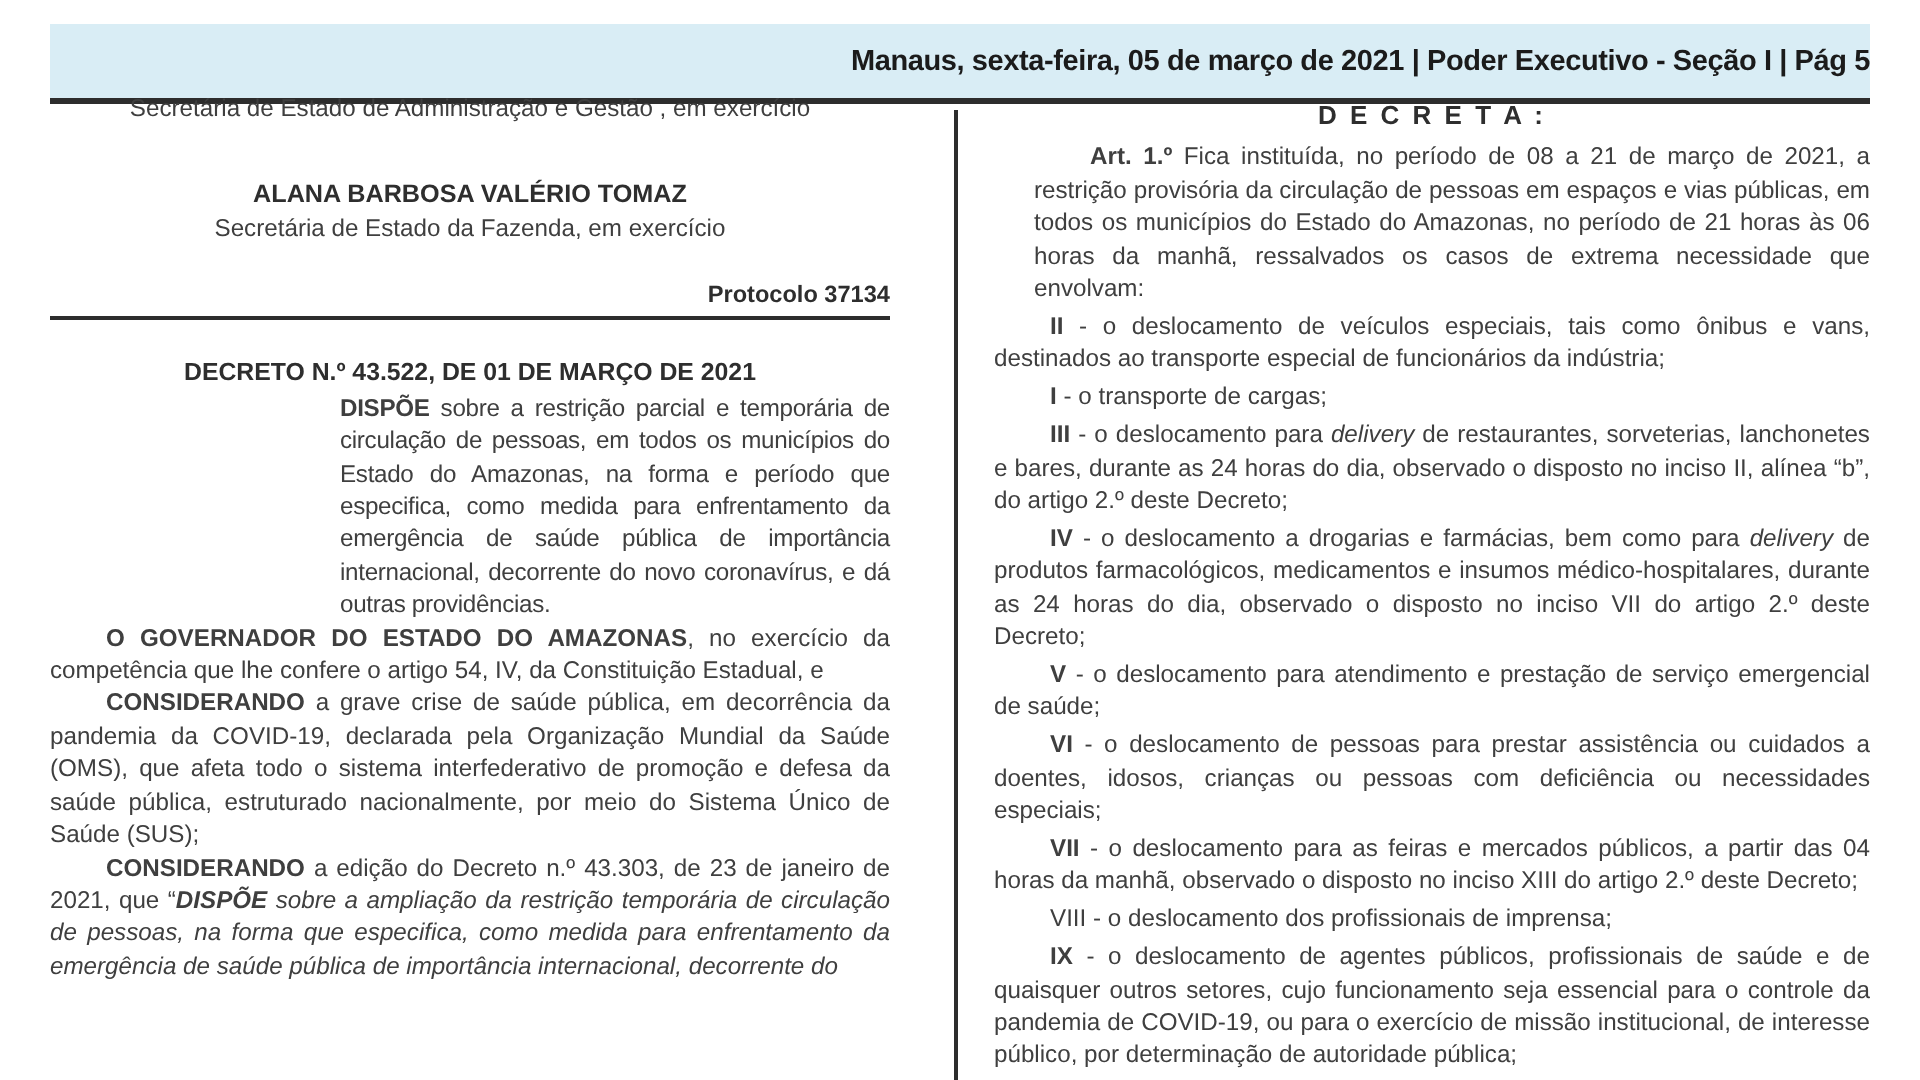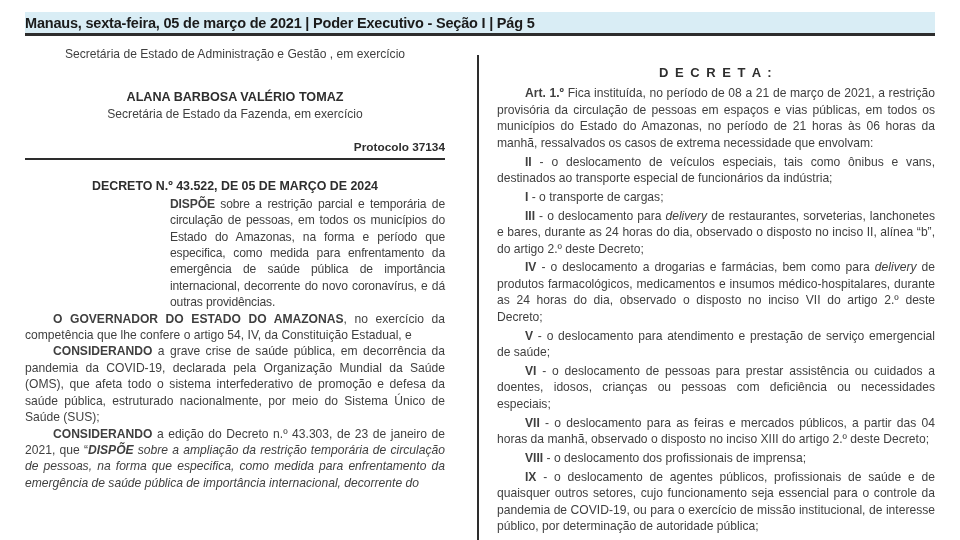--- a/index.html
+++ b/index.html
@@ -7,23 +7,23 @@
   body {
     background:#ffffff;
     font-family:"Liberation Sans", sans-serif;
     color:#3f3f3f;
     -webkit-font-smoothing:antialiased;
   }
   .page { position:relative; width:960px; height:540px; overflow:hidden; background:#fff; }
 
   
   .masthead {
-    position:absolute; left:25px; top:12px; width:910px; height:24px;
+    position:absolute; left:25px; top:12px; width:910px; height:40px;
     background:#d9edf5; border-bottom:3px solid #2d2d2d;
-    display:flex; align-items:center; justify-content:flex-start;
+    display:flex; align-items:center; justify-content:flex-end;
   }
   .masthead span {
     font-weight:700; font-size:14.5px; letter-spacing:-0.2px; color:#1b1b1b;
     white-space:nowrap;
   }
 
   
   .divider { position:absolute; left:477px; top:55px; width:2px; height:485px; background:#2d2d2d; }
 
   
@@ -35,22 +35,22 @@
   .sig-name  { text-align:center; font-weight:700; font-size:12.6px; line-height:17px; margin-top:6px; color:#2e2e2e; }
   .sig-title { text-align:center; line-height:17px; }
   .signatory + .signatory { margin-top:26px; }
   .protocol { text-align:right; font-weight:700; font-size:11.8px; margin-top:16px; color:#2e2e2e; }
   .rule { border-top:2px solid #2d2d2d; margin-top:3px; }
   .decree-heading { text-align:center; font-weight:700; margin-top:18px; font-size:12.4px; color:#2e2e2e; }
   .ementa { margin-left:145px; margin-top:1px; text-align:justify; letter-spacing:-0.15px; }
   .body-p { text-align:justify; text-indent:28px; }
 
   
-  .decreta { text-align:center; font-weight:700; font-size:13px; letter-spacing:1.5px; margin-top:19px; color:#2e2e2e; }
-  .col-right .art { margin-top:4px; }
+  .decreta { text-align:center; font-weight:700; font-size:13px; letter-spacing:1.5px; margin-top:4px; color:#2e2e2e; }
+  .col-right .art { margin-top:4px;margin-left:20px; }
   .col-right .inciso { margin-top:2.5px; }
 </style>
 </head>
 <body>
 
 <div class="page">
 
   <header class="masthead">
     <span>Manaus, sexta-feira, 05 de março de 2021 | Poder Executivo - Seção I | Pág 5</span>
   </header>
@@ -62,35 +62,35 @@
       <p class="sig-title">Secretária de Estado de Administração e Gestão , em exercício</p>
     </div>
     <div class="signatory">
       <p class="sig-name">ALANA BARBOSA VALÉRIO TOMAZ</p>
       <p class="sig-title">Secretária de Estado da Fazenda, em exercício</p>
     </div>
 
     <p class="protocol">Protocolo 37134</p>
     <div class="rule"></div>
 
-    <p class="decree-heading">DECRETO N.º 43.522, DE 05 DE MARÇO DE 2024</p>
+    <p class="decree-heading">DECRETO N.º 43.522, DE 01 DE MARÇO DE 2021</p>
     <p class="ementa"><span style="font-weight: 700;">DISPÕE</span><span> sobre a restrição parcial e temporária de circulação de pessoas, em todos os municípios do Estado do Amazonas, na forma e período que especifica, como medida para enfrentamento da emergência de saúde pública de importância internacional, decorrente do novo coronavírus, e dá outras providências.</span></p>
 
     <p class="body-p"><span style="font-weight: 700;">O GOVERNADOR DO ESTADO DO AMAZONAS</span><span>, no exercício da competência que lhe confere o artigo 54, IV, da Constituição Estadual, e</span></p>
     <p class="body-p"><span style="font-weight: 700;">CONSIDERANDO</span><span> a grave crise de saúde pública, em decorrência da pandemia da COVID-19, declarada pela Organização Mundial da Saúde (OMS), que afeta todo o sistema interfederativo de promoção e defesa da saúde pública, estruturado nacionalmente, por meio do Sistema Único de Saúde (SUS);</span></p>
     <p class="body-p"><span style="font-weight: 700;">CONSIDERANDO</span><span> a edição do Decreto n.º 43.303, de 23 de janeiro de 2021, que “</span><span style="font-weight: 700; font-style: italic;">DISPÕE</span><span style="font-style: italic;"> sobre a ampliação da restrição temporária de circulação de pessoas, na forma que especifica, como medida para enfrentamento da emergência de saúde pública de importância internacional, decorrente do</span></p>
   </section>
 
   <section class="col col-right">
     <p class="decreta">D E C R E T A :</p>
     <p class="body-p art"><span style="font-weight: 700;">Art. 1.º</span><span> Fica instituída, no período de 08 a 21 de março de 2021, a restrição provisória da circulação de pessoas em espaços e vias públicas, em todos os municípios do Estado do Amazonas, no período de 21 horas às 06 horas da manhã, ressalvados os casos de extrema necessidade que envolvam:</span></p>
     <p class="body-p inciso"><span style="font-weight: 700;">II</span><span> - o deslocamento de veículos especiais, tais como ônibus e vans, destinados ao transporte especial de funcionários da indústria;</span></p>
     <p class="body-p inciso"><span style="font-weight: 700;">I</span><span> - o transporte de cargas;</span></p>
     <p class="body-p inciso"><span style="font-weight: 700;">III</span><span> - o deslocamento para </span><span style="font-style: italic;">delivery</span><span> de restaurantes, sorveterias, lanchonetes e bares, durante as 24 horas do dia, observado o disposto no inciso II, alínea “b”, do artigo 2.º deste Decreto;</span></p>
     <p class="body-p inciso"><span style="font-weight: 700;">IV</span><span> - o deslocamento a drogarias e farmácias, bem como para </span><span style="font-style: italic;">delivery</span><span> de produtos farmacológicos, medicamentos e insumos médico-hospitalares, durante as 24 horas do dia, observado o disposto no inciso VII do artigo 2.º deste Decreto;</span></p>
     <p class="body-p inciso"><span style="font-weight: 700;">V</span><span> - o deslocamento para atendimento e prestação de serviço emergencial de saúde;</span></p>
     <p class="body-p inciso"><span style="font-weight: 700;">VI</span><span> - o deslocamento de pessoas para prestar assistência ou cuidados a doentes, idosos, crianças ou pessoas com deficiência ou necessidades especiais;</span></p>
     <p class="body-p inciso"><span style="font-weight: 700;">VII</span><span> - o deslocamento para as feiras e mercados públicos, a partir das 04 horas da manhã, observado o disposto no inciso XIII do artigo 2.º deste Decreto;</span></p>
-    <p class="body-p inciso"><span style="font-weight: 700;">VIII</span><span> - o deslocamento dos profissionais de imprensa;</span></p>
+    <p class="body-p inciso"><span style="font-weight: 400;">VIII</span><span> - o deslocamento dos profissionais de imprensa;</span></p>
     <p class="body-p inciso"><span style="font-weight: 700;">IX</span><span> - o deslocamento de agentes públicos, profissionais de saúde e de quaisquer outros setores, cujo funcionamento seja essencial para o controle da pandemia de COVID-19, ou para o exercício de missão institucional, de interesse público, por determinação de autoridade pública;</span></p>
   </section>
 
 </div>
 
 </body></html>

